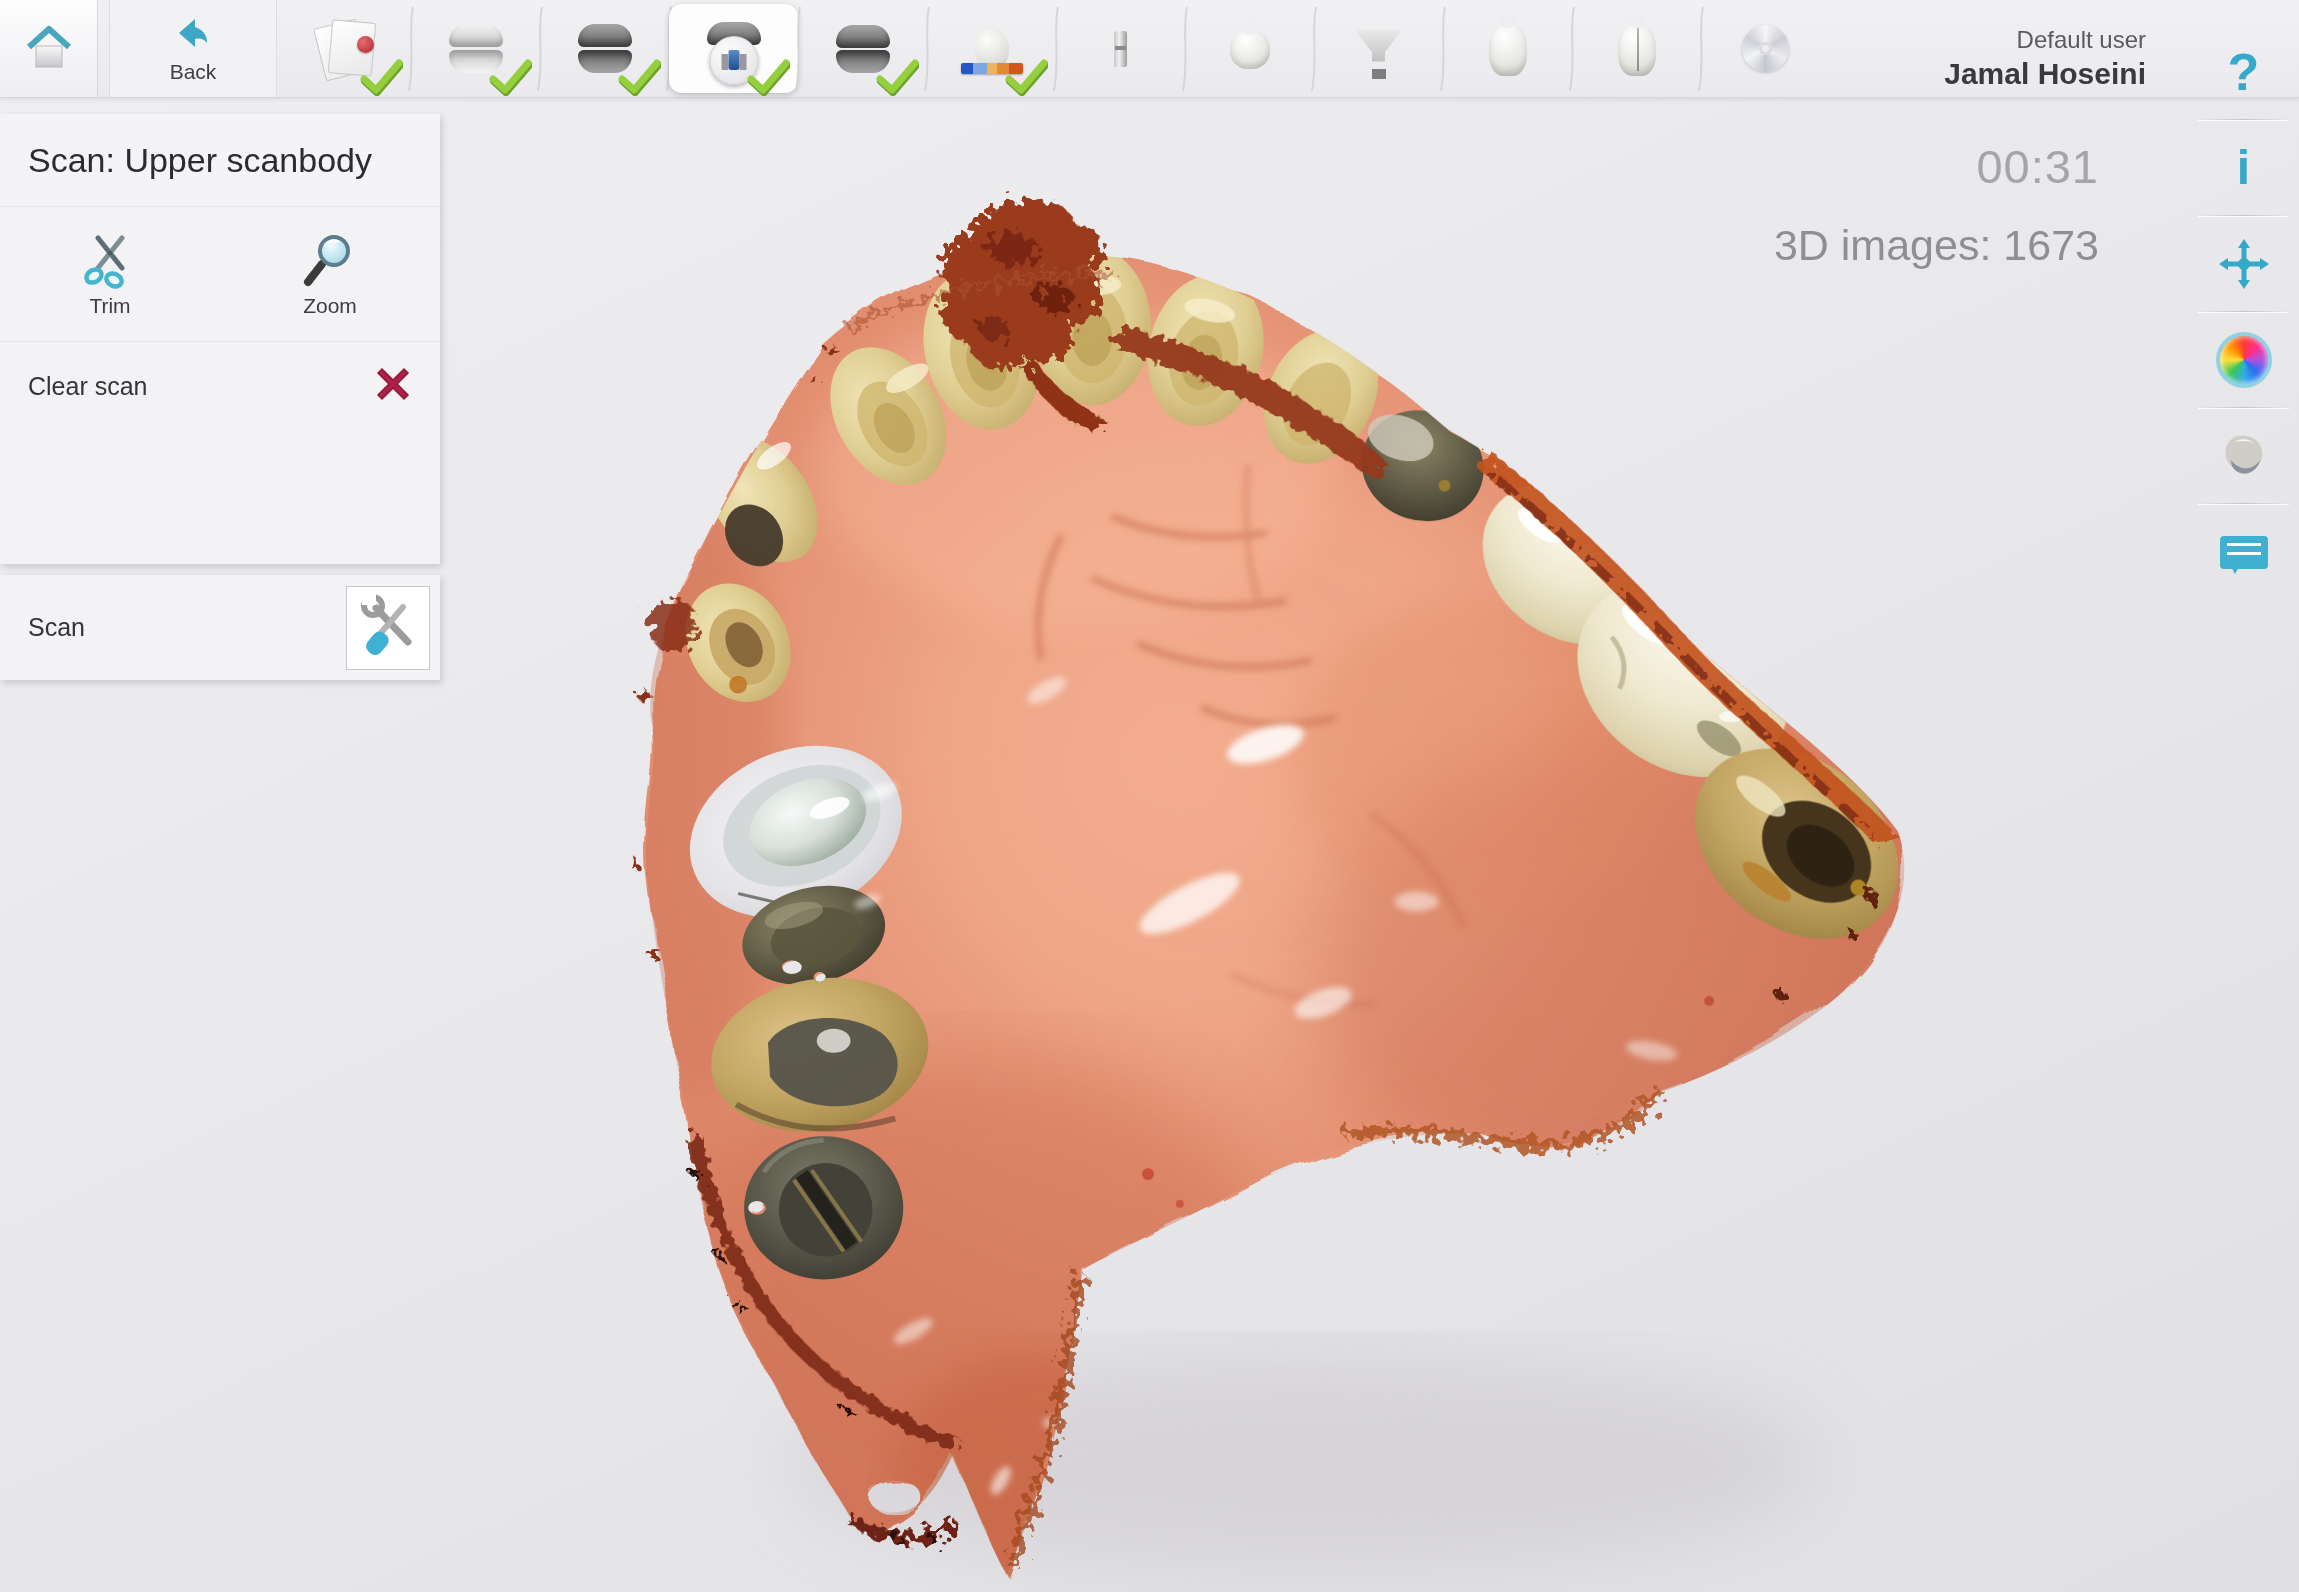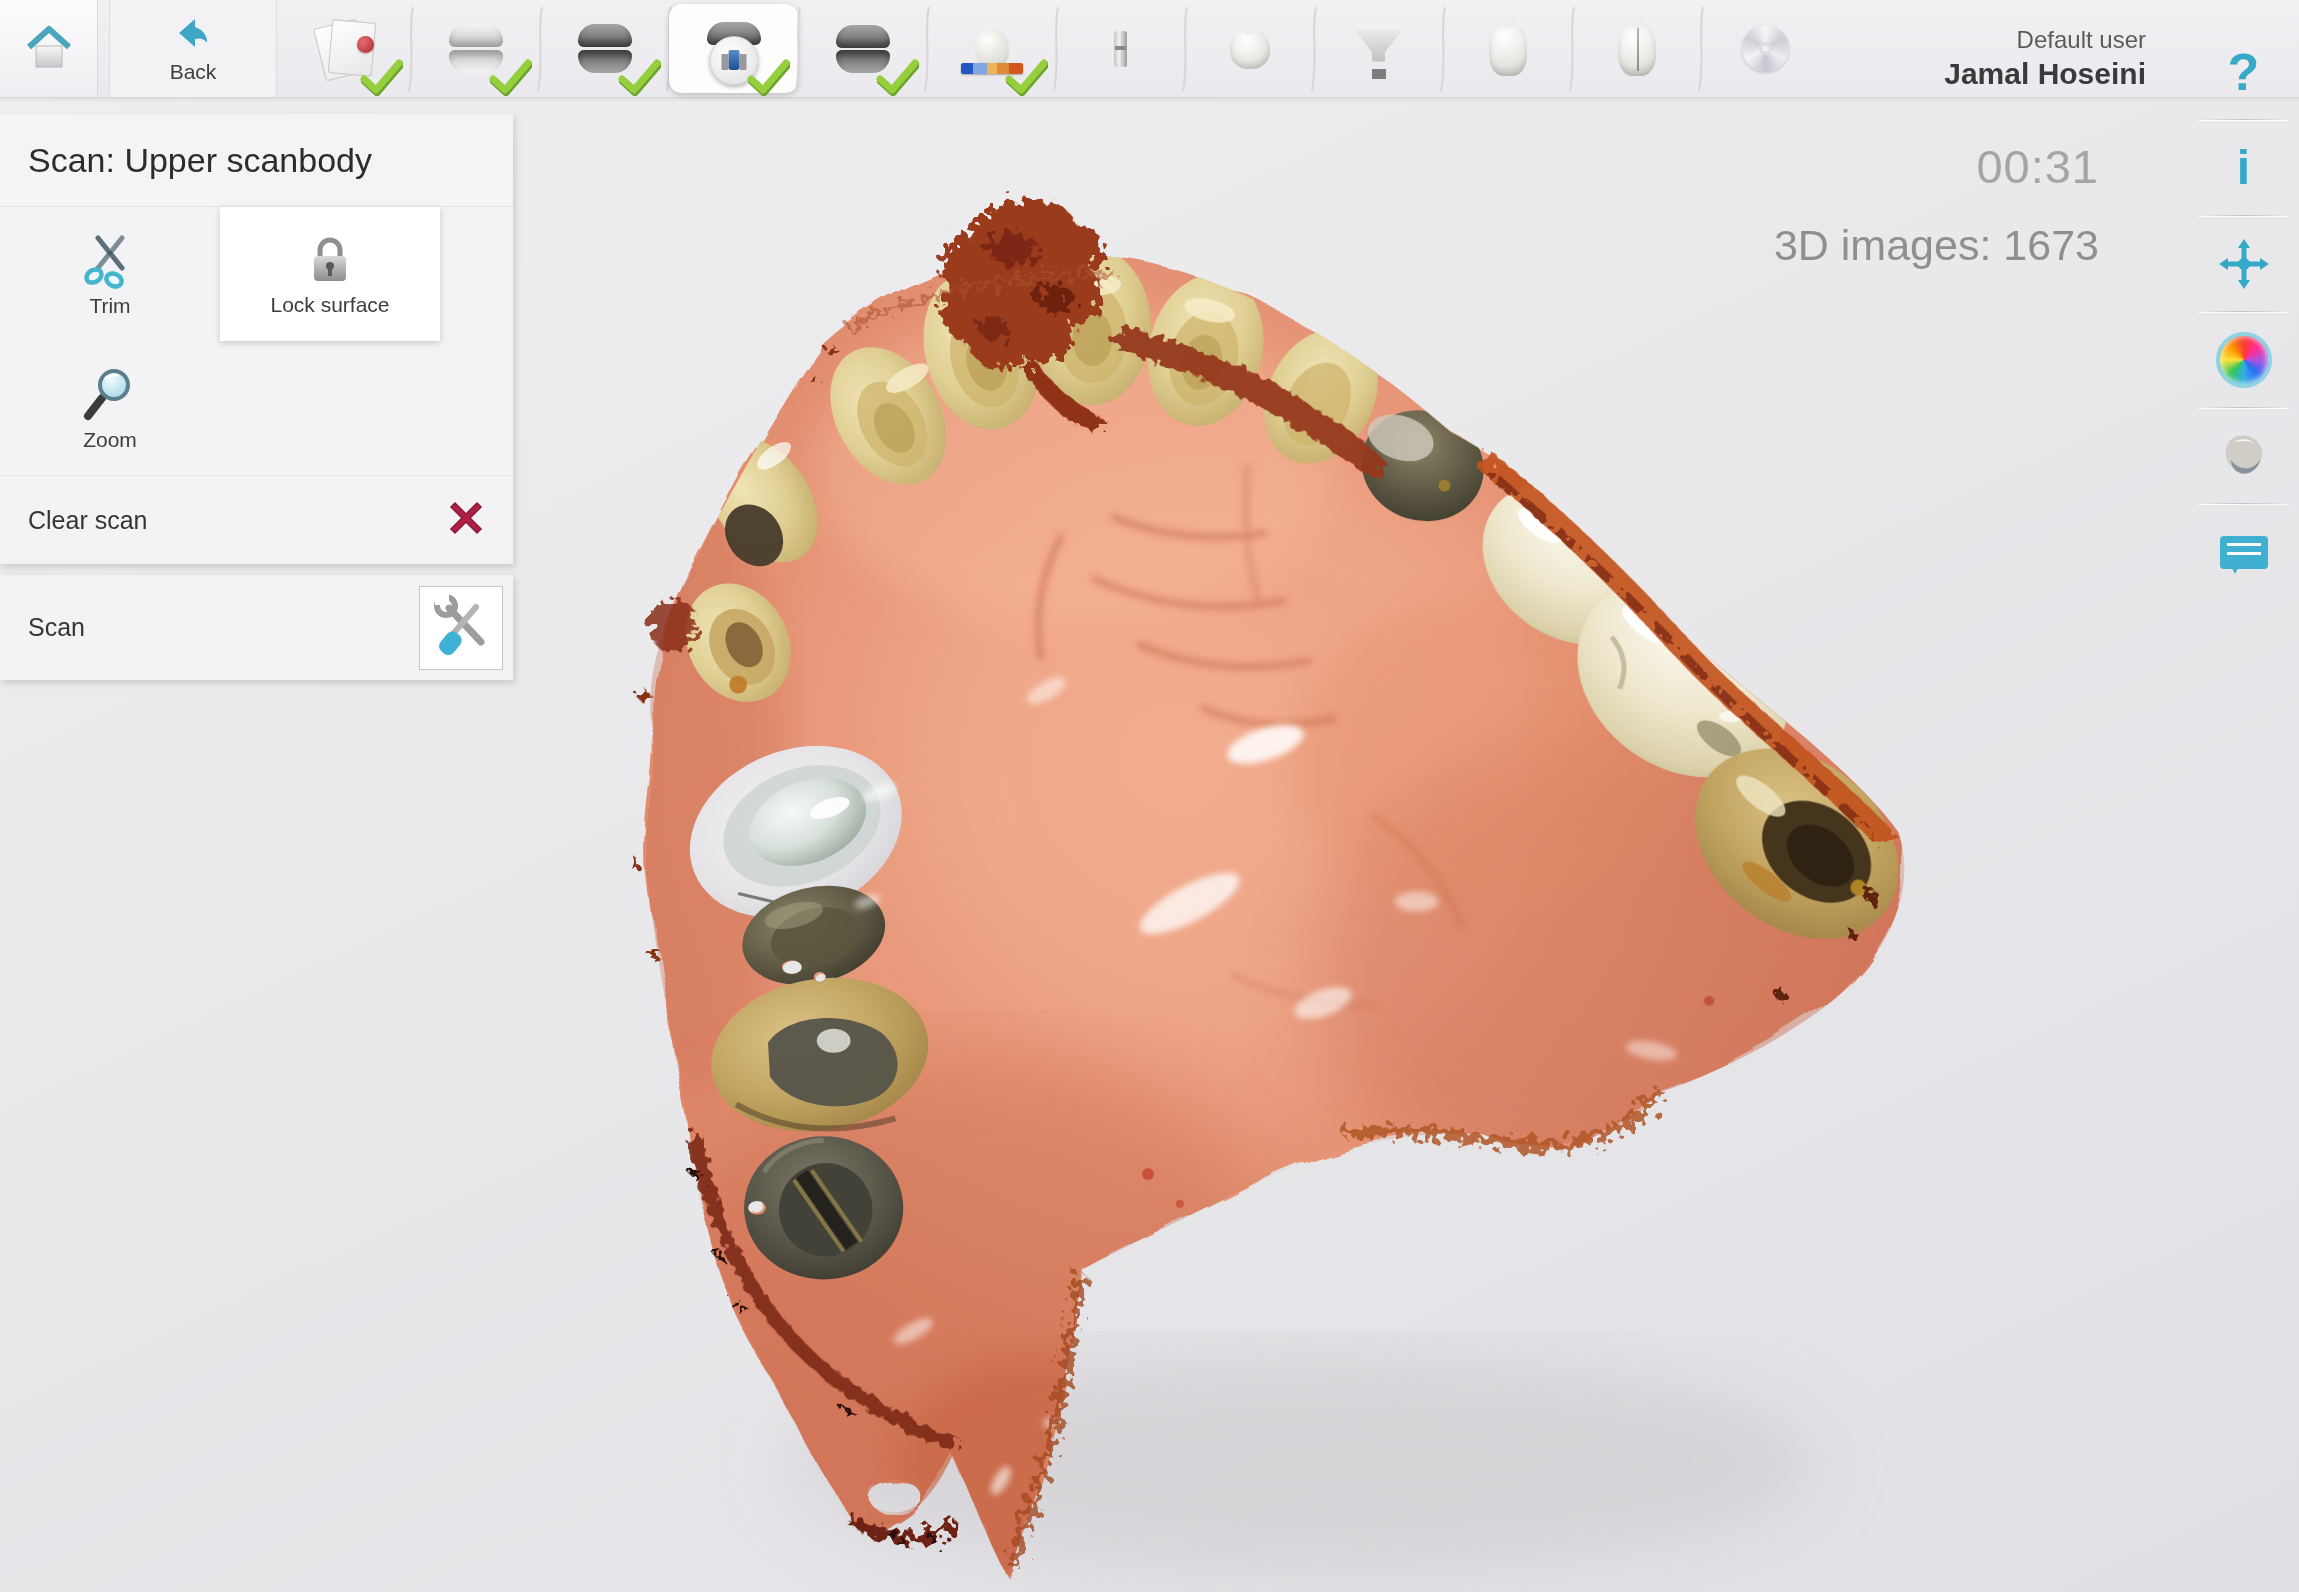--- a/index.html
+++ b/index.html
@@ -86,21 +86,21 @@
   .cw{width:48px;height:48px;border-radius:50%;border:4px solid #8fd2e4;
       background:conic-gradient(#ff3b30,#ff2d92,#af52de,#2b6df2,#32ade6,#34c759,#ffe03a,#ff9500,#ff3b30);
       box-shadow:inset 0 0 6px rgba(255,255,255,.9);}
   .fb{position:relative;width:48px;height:33px;background:#3fb0cf;border-radius:4px;display:inline-block;}
   .fb::before{content:"";position:absolute;left:7px;right:7px;top:7px;height:16px;
       background:repeating-linear-gradient(#ffffff 0 3px,transparent 3px 9px);}
   .fb::after{content:"";position:absolute;left:8px;bottom:-12px;width:0;height:0;
       border:7px solid transparent;border-top:13px solid #3fb0cf;}
 
   
-  .panel{position:absolute;left:0;width:513px;background:#f3f2f4;z-index:12;box-shadow:2px 3px 7px rgba(0,0,0,.15);}
+  .panel{position:absolute;left:0;width:440px;background:#f3f2f4;z-index:12;box-shadow:2px 3px 7px rgba(0,0,0,.15);}
   .panel.main{top:114px;height:450px;}
   .p-title{height:93px;display:flex;align-items:center;padding-left:28px;font-size:34px;color:#2c2c2e;
       border-bottom:1px solid #e6e5e8;background:#f4f3f5;box-sizing:border-box;}
   .p-grid{display:grid;grid-template-columns:220px 220px;grid-auto-rows:134px;}
   .tool-btn{display:flex;flex-direction:column;align-items:center;justify-content:center;cursor:pointer;}
   .tool-btn .tb-lb{font-size:21px;color:#3d3d3f;}
   .tool-btn.active{background:#ffffff;box-shadow:0 2px 7px rgba(0,0,0,.17);}
   .p-clear{height:88px;border-top:1px solid #e6e5e8;display:flex;align-items:center;justify-content:space-between;
       padding:0 24px 0 28px;cursor:pointer;}
   .p-lb{font-size:25px;color:#353537;}
@@ -580,37 +580,20 @@
           <svg width="60" height="60" viewBox="0 0 60 60">
             <line x1="18" y1="8" x2="42" y2="38" stroke="#5d6e78" stroke-width="5" stroke-linecap="round"></line>
             <line x1="42" y1="8" x2="18" y2="38" stroke="#7d8d96" stroke-width="5" stroke-linecap="round"></line>
             <ellipse cx="14" cy="46" rx="8" ry="6" transform="rotate(-30 14 46)" fill="#eafafd" stroke="#44b4cf" stroke-width="4.5"></ellipse>
             <ellipse cx="34" cy="50" rx="8" ry="6" transform="rotate(25 34 50)" fill="#eafafd" stroke="#44b4cf" stroke-width="4.5"></ellipse>
             <circle cx="30" cy="23" r="2.5" fill="#4a5a62"></circle>
           </svg>
         </span>
         <span class="tb-lb">Trim</span>
       </div>
-      <div class="tool-btn active">
-        <span class="tb-ic">
-          <svg width="58" height="58" viewBox="0 0 58 58">
-            <defs>
-                <linearGradient id="lg" x1="0" y1="0" x2="0" y2="1">
-              <stop offset="0" stop-color="#d8d8d8"></stop>
-                  <stop offset="1" stop-color="#8d8d8d"></stop>
-                </linearGradient>
-              </defs>
-            <path d="M19 26 v-7 a10 10 0 0 1 20 0 v7" fill="none" stroke="#8f8f8f" stroke-width="5"></path>
-            <rect x="13" y="25" width="32" height="25" rx="4" fill="url(#lg)"></rect>
-            <circle cx="29" cy="35" r="4" fill="#5a5a5a"></circle>
-              <rect x="27" y="37" width="4" height="8" fill="#5a5a5a"></rect>
-          </svg>
-        </span>
-        <span class="tb-lb">Lock surface</span>
-      </div>
       <div class="tool-btn">
         <span class="tb-ic">
           <svg width="60" height="60" viewBox="0 0 60 60">
             <defs>
                 <radialGradient id="zg" cx="40%" cy="30%" r="80%">
               <stop offset="0" stop-color="#f0fafd"></stop>
                   <stop offset="1" stop-color="#9fd4e6"></stop>
                 </radialGradient>
               </defs>
             <line x1="22" y1="34" x2="8" y2="52" stroke="#3b3b3b" stroke-width="8" stroke-linecap="round"></line>

